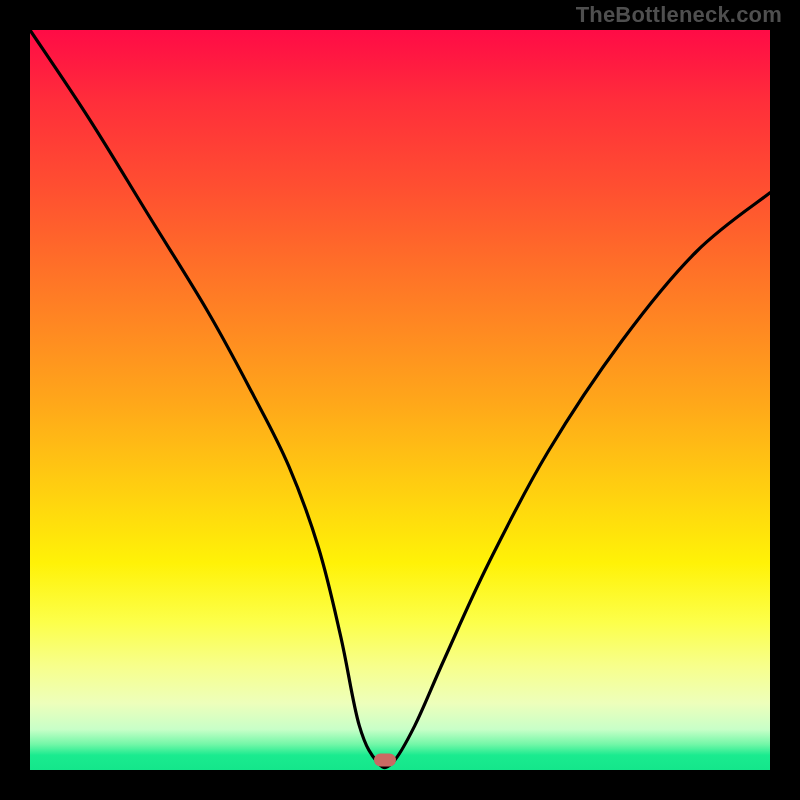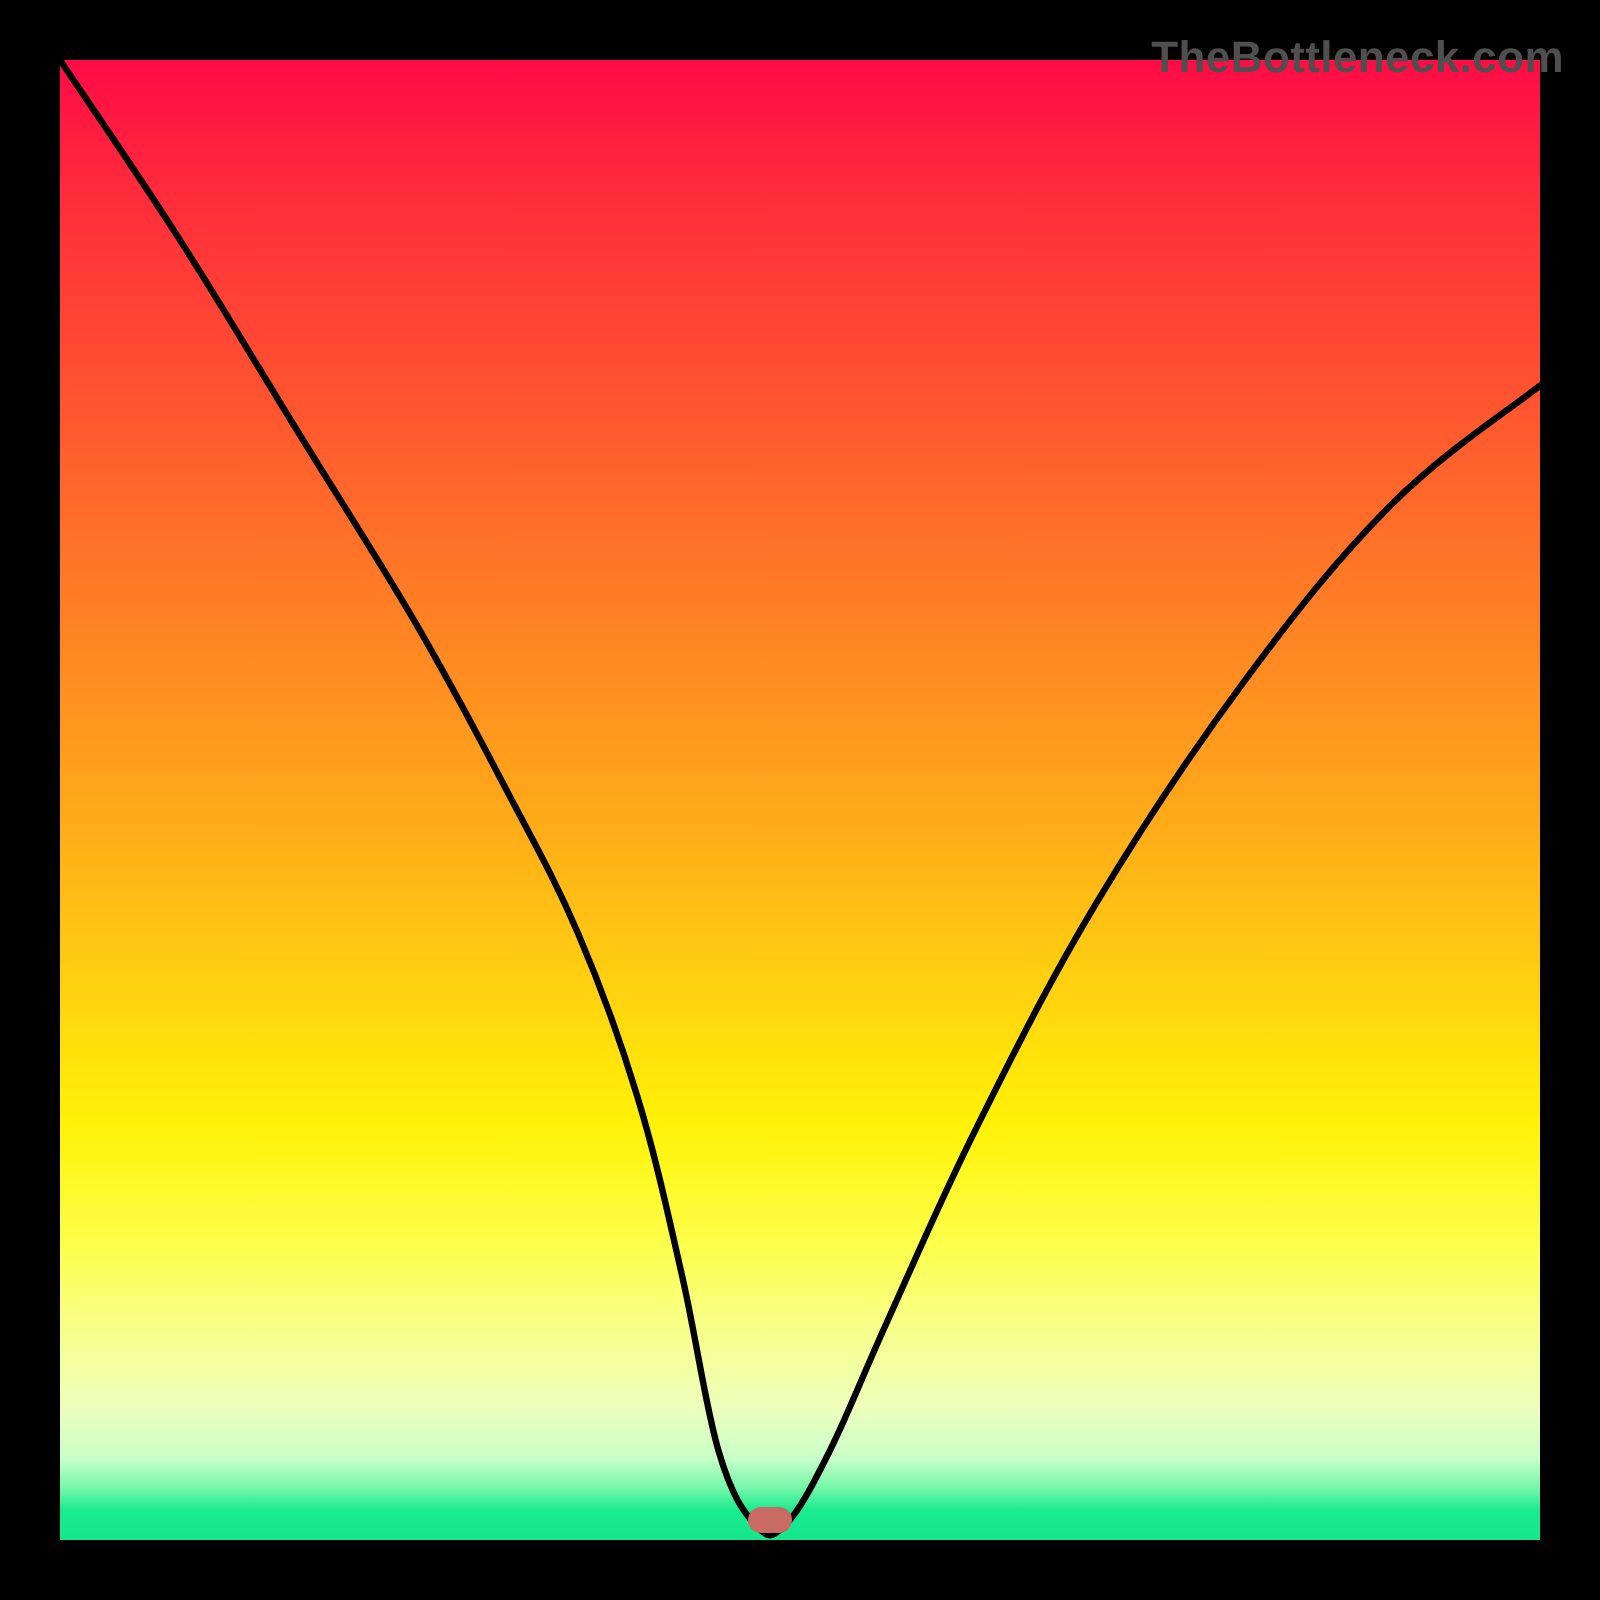--- a/index.html
+++ b/index.html
@@ -12,21 +12,21 @@
     font-family: Arial, Helvetica, sans-serif;
   }
   .frame {
     position: relative;
     width: 800px;
     height: 800px;
     background: #000;
   }
   .watermark {
     position: absolute;
-    top: 16px;
+    top: 2px;
     right: 18px;
     color: #4f4f4f;
     font-size: 22px;
     font-weight: 600;
     letter-spacing: 0.2px;
     z-index: 10;
   }
   .plot-area {
     position: absolute;
     left: 30px;

